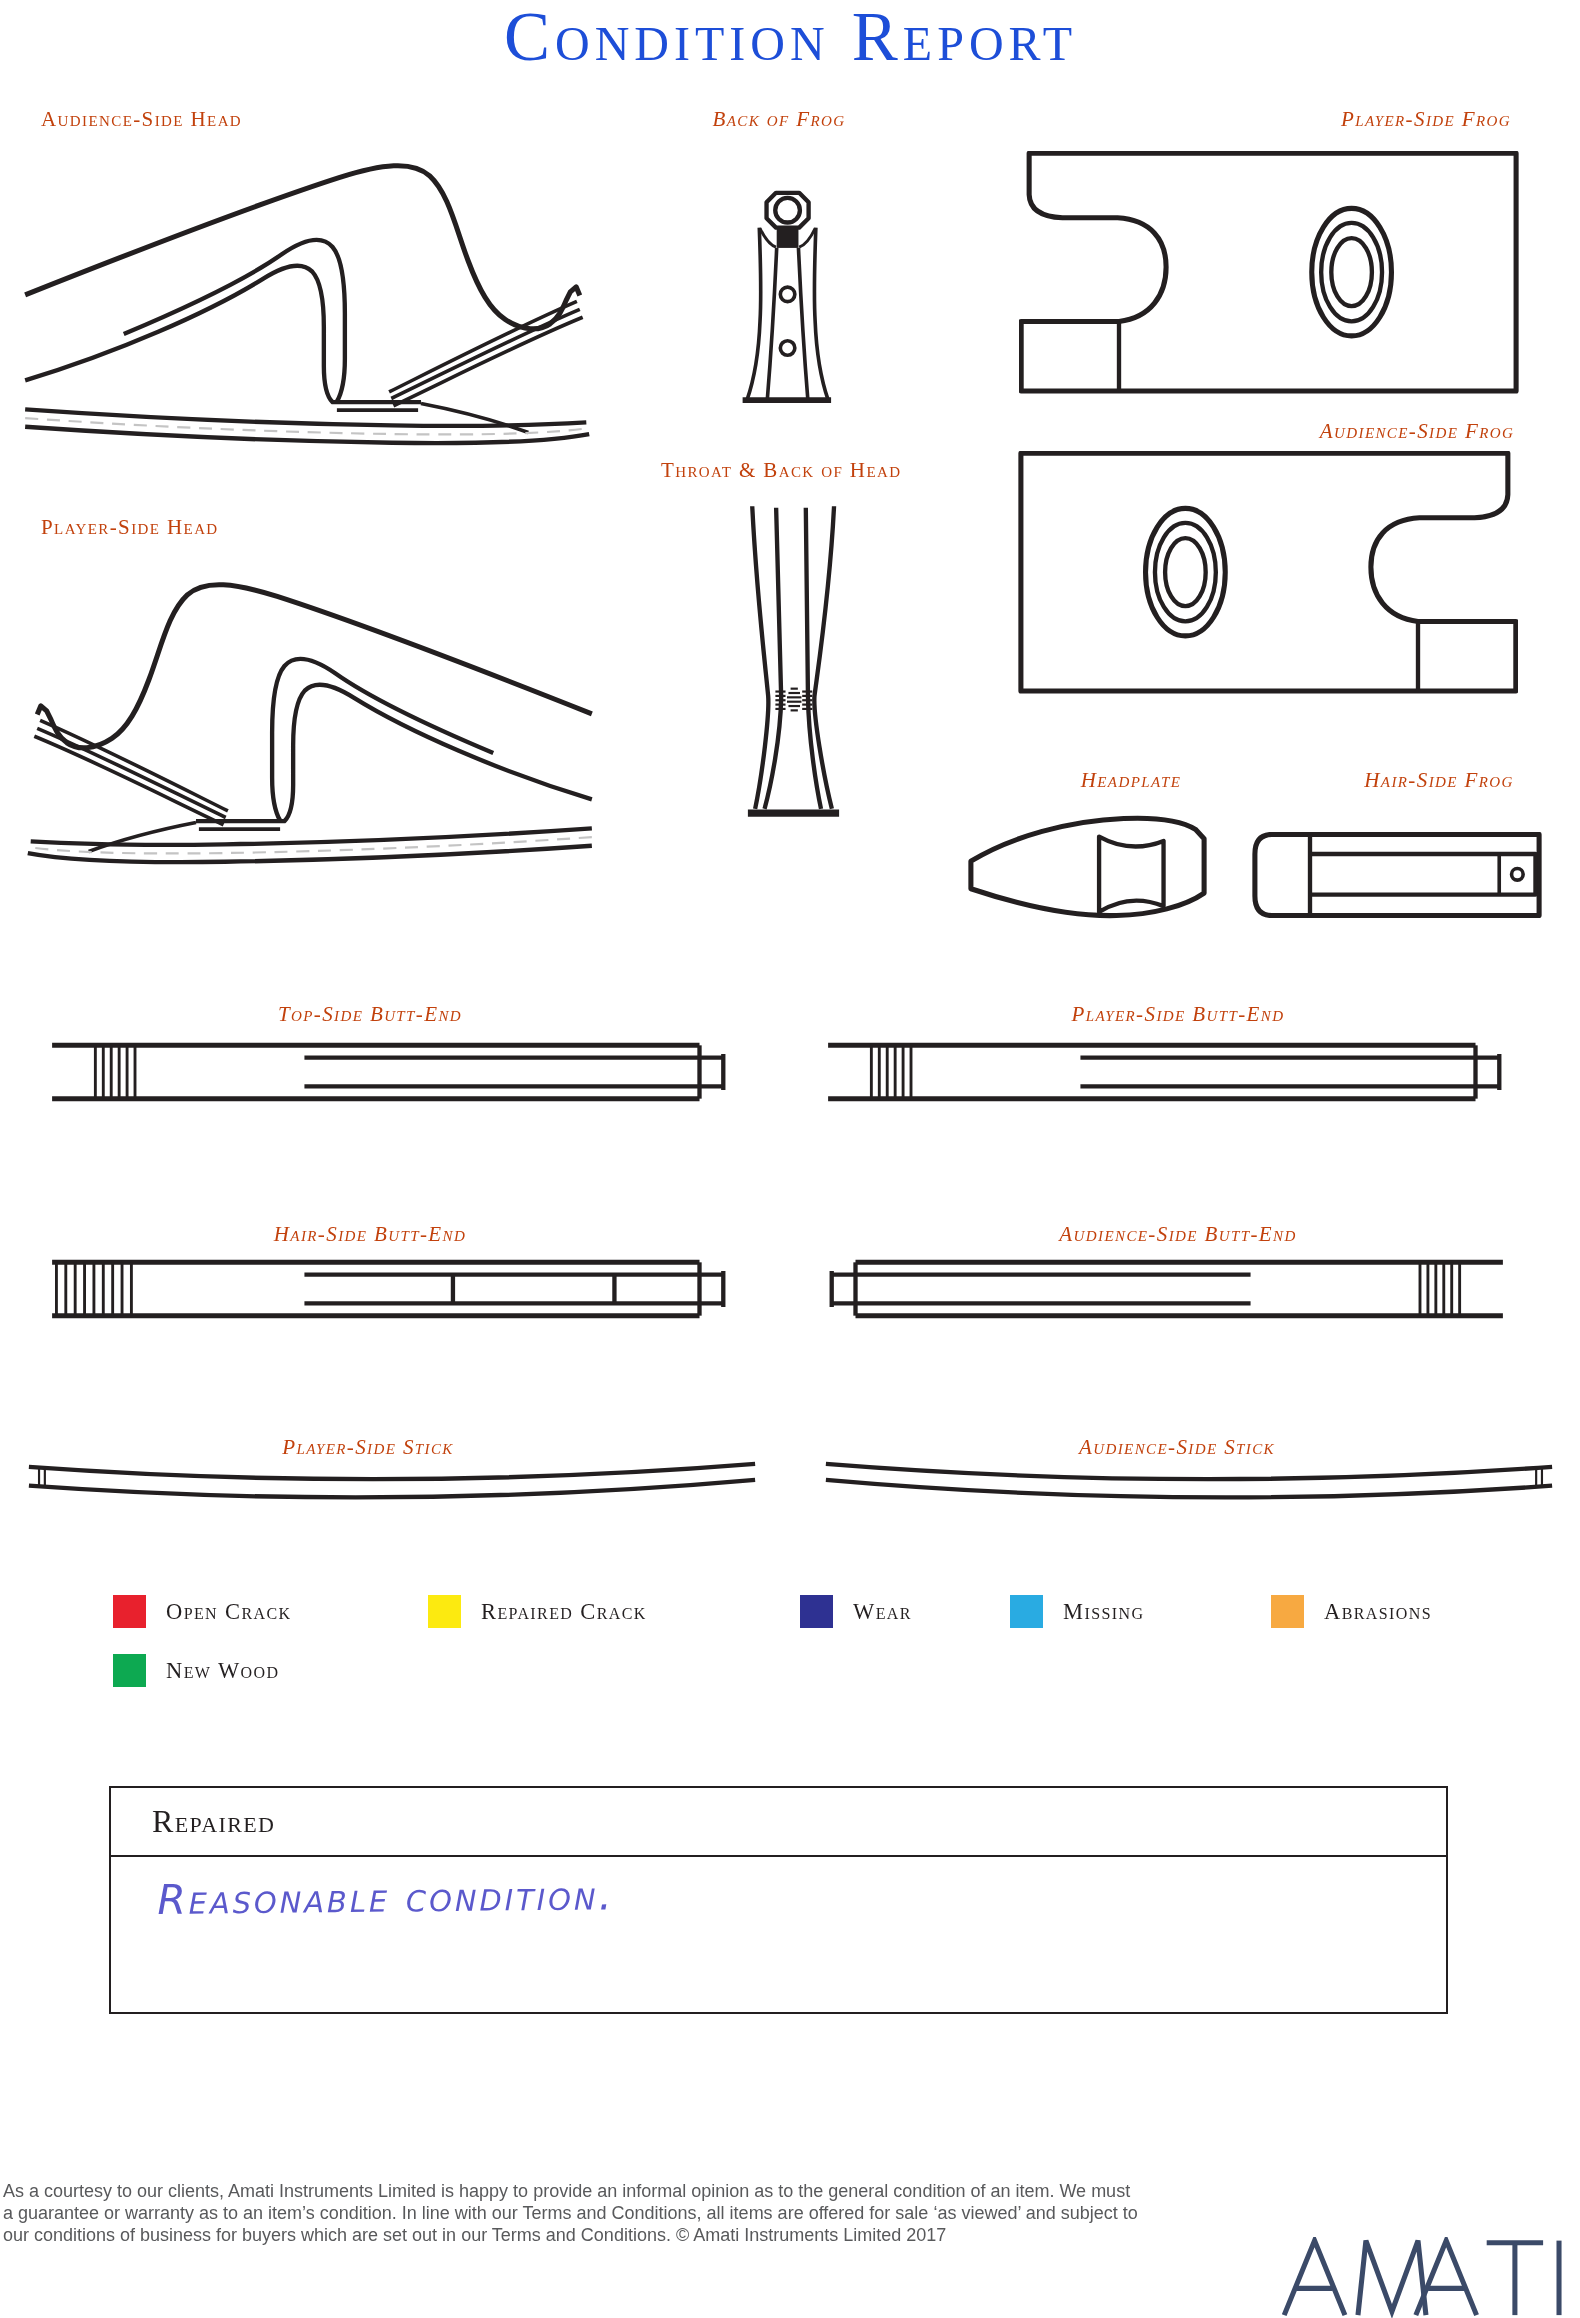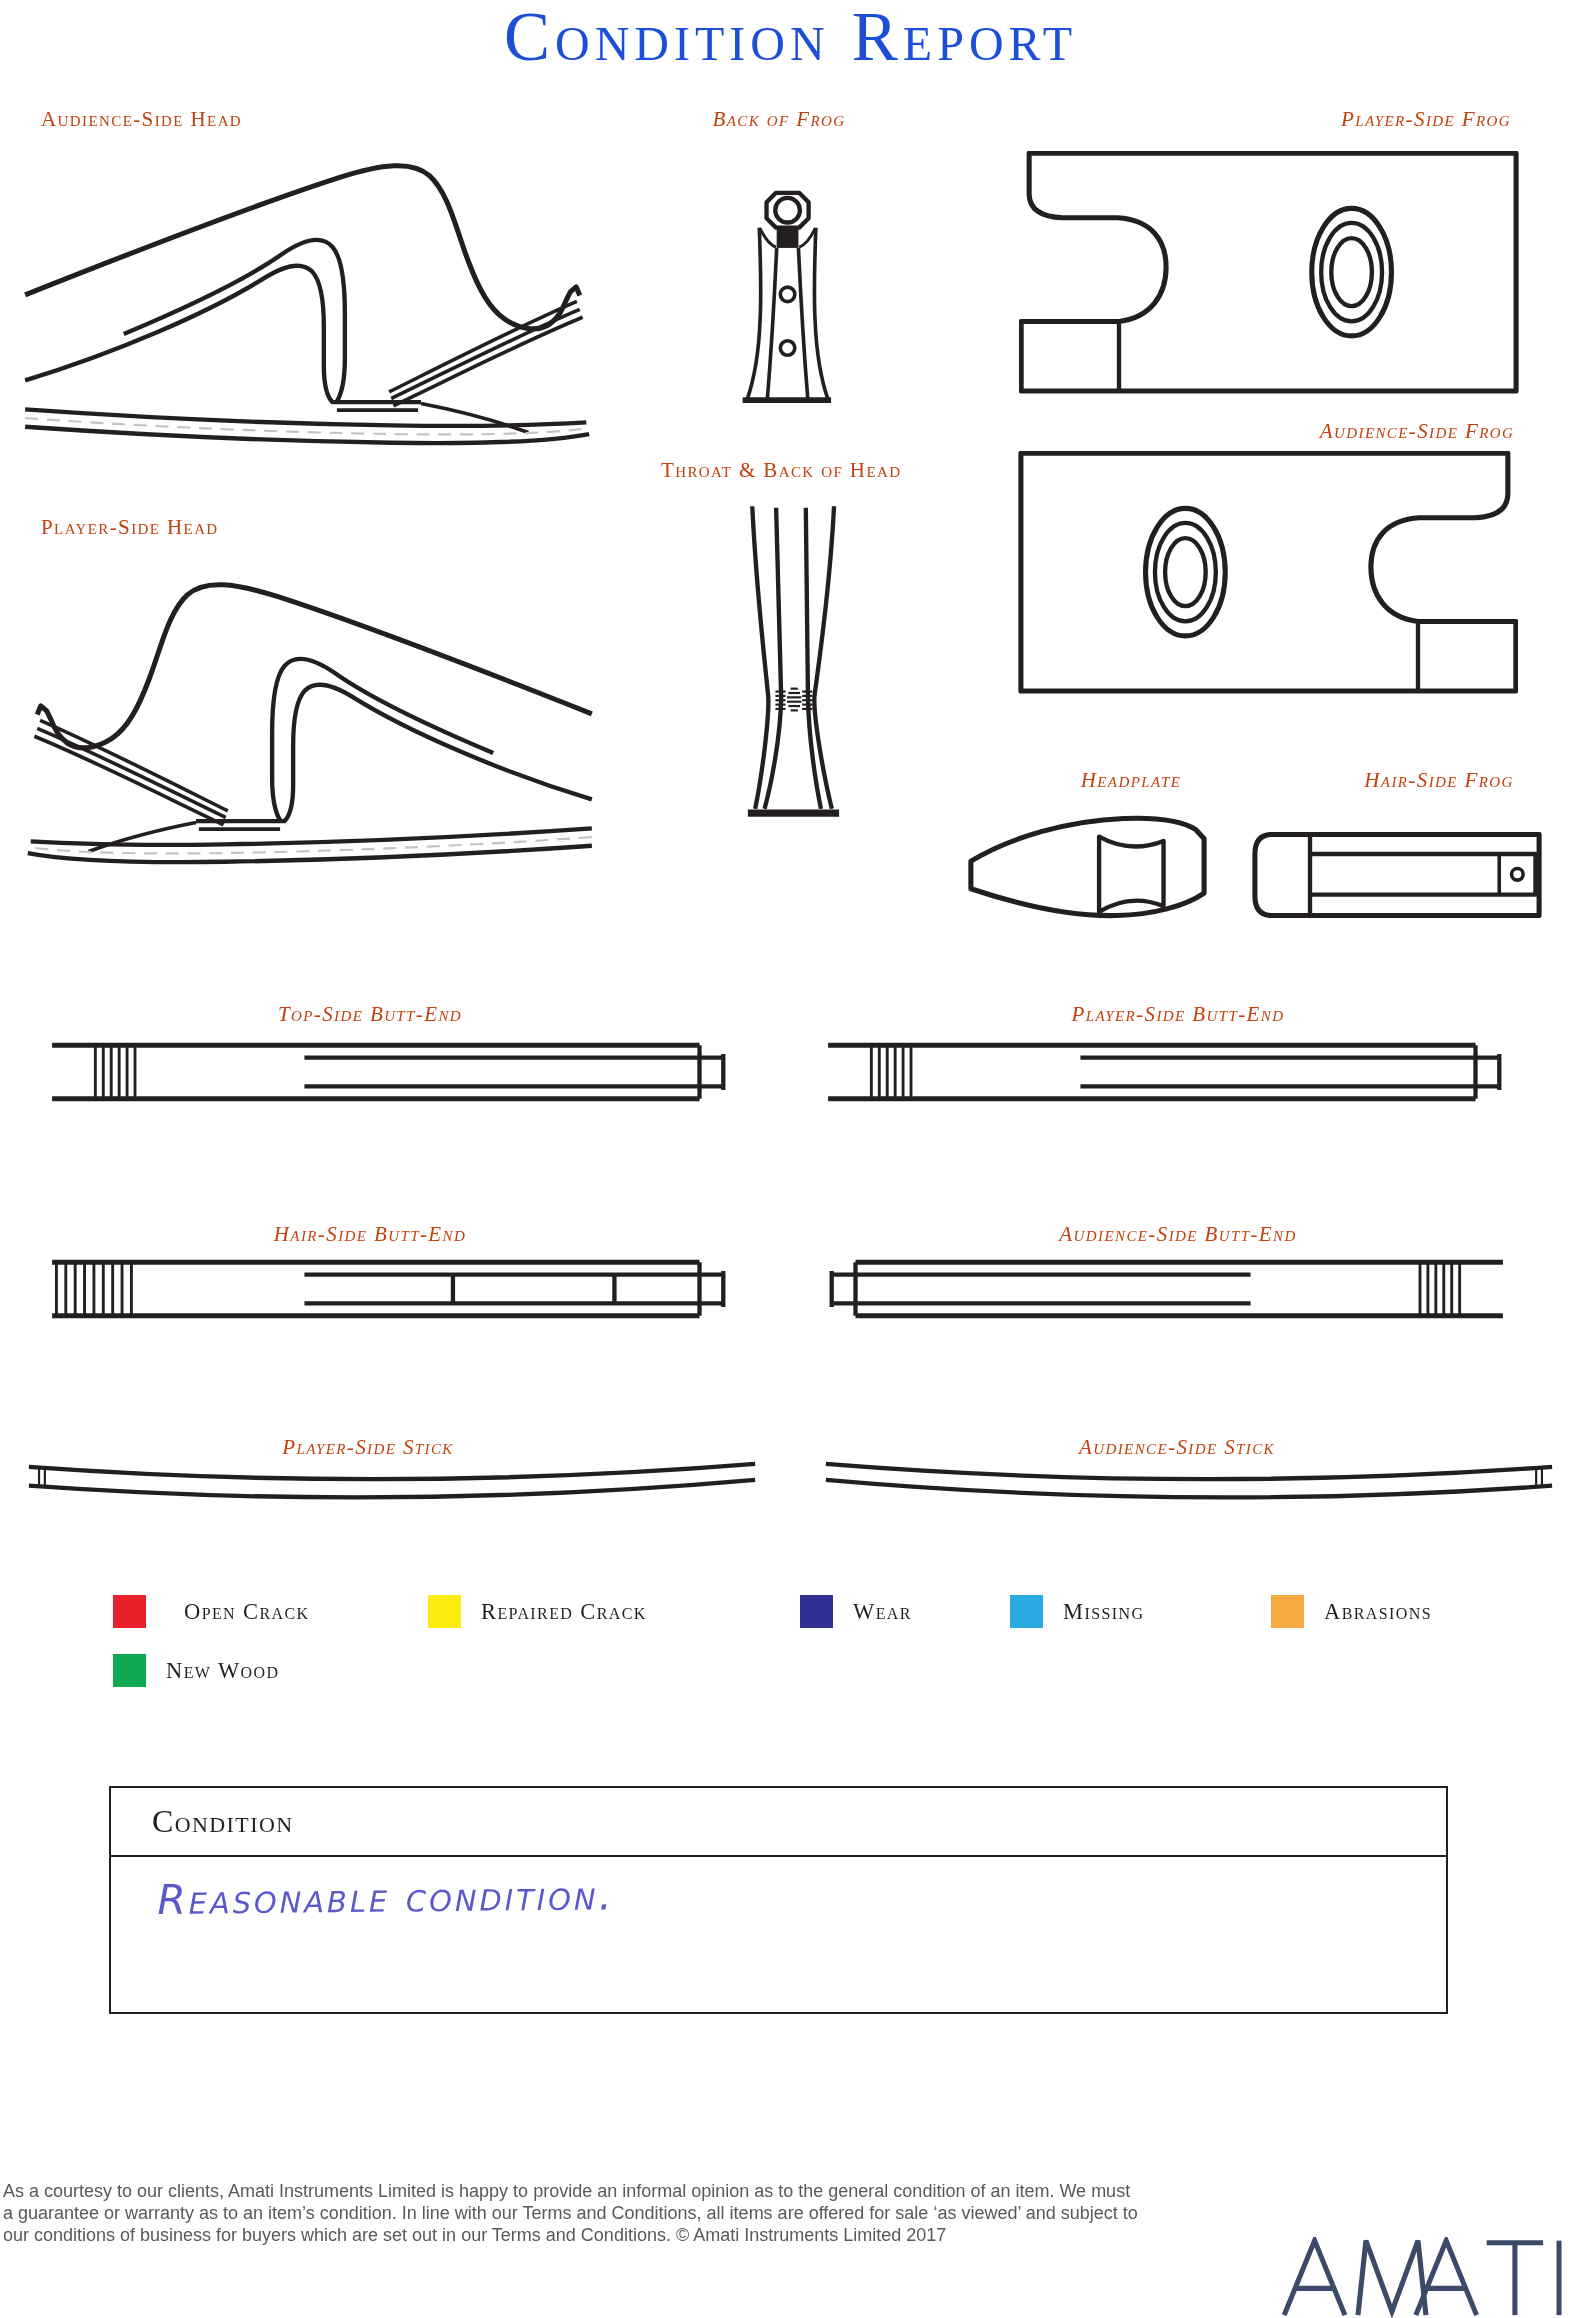--- a/index.html
+++ b/index.html
@@ -292,21 +292,21 @@
       <g stroke="#231f20">
         <path stroke-width="6" d="M4,12 Q505,48 1006,8"></path>
         <path stroke-width="6" d="M4,38 Q505,74 1006,30"></path>
         <path stroke-width="3" d="M18,13 L18,40"></path>
         <path stroke-width="3" d="M26,14 L26,41"></path>
       </g>
     </svg>
   </div>
 
   <div>
-    <div class="legend-item" style="left:113px;top:1595px;gap:18px;">
+    <div class="legend-item" style="left:113px;top:1595px;">
       <span class="legend-swatch" style="background: rgb(232, 33, 45);"></span>
       <span class="legend-label">Open Crack</span>
     </div>
     <div class="legend-item" style="left:428px;top:1595px;">
       <span class="legend-swatch" style="background: rgb(252, 234, 16);"></span>
       <span class="legend-label">Repaired Crack</span>
     </div>
     <div class="legend-item" style="left:778px;top:1595px;margin-left:22px;">
       <span class="legend-swatch" style="background: rgb(46, 49, 146);"></span>
       <span class="legend-label">Wear</span>
@@ -320,21 +320,21 @@
       <span class="legend-label">Abrasions</span>
     </div>
     <div class="legend-item" style="left:113px;top:1654px;">
       <span class="legend-swatch" style="background: rgb(13, 169, 81);"></span>
       <span class="legend-label">New Wood</span>
     </div>
   </div>
 
   <div class="comments-box">
     <div class="comments-header">
-      <span>Condition</span>
+      <span>Repaired</span>
     </div>
     <div class="handwriting">Reasonable condition.</div>
   </div>
 
   <div class="disclaimer">
     <div>As a courtesy to our clients, Amati Instruments Limited is happy to provide an informal opinion as to the general condition of an item. We must</div>
     <div>a guarantee or warranty as to an item’s condition. In line with our Terms and Conditions, all items are offered for sale ‘as viewed’ and subject to</div>
     <div>our conditions of business for buyers which are set out in our Terms and Conditions. © Amati Instruments Limited 2017</div>
   </div>
 

